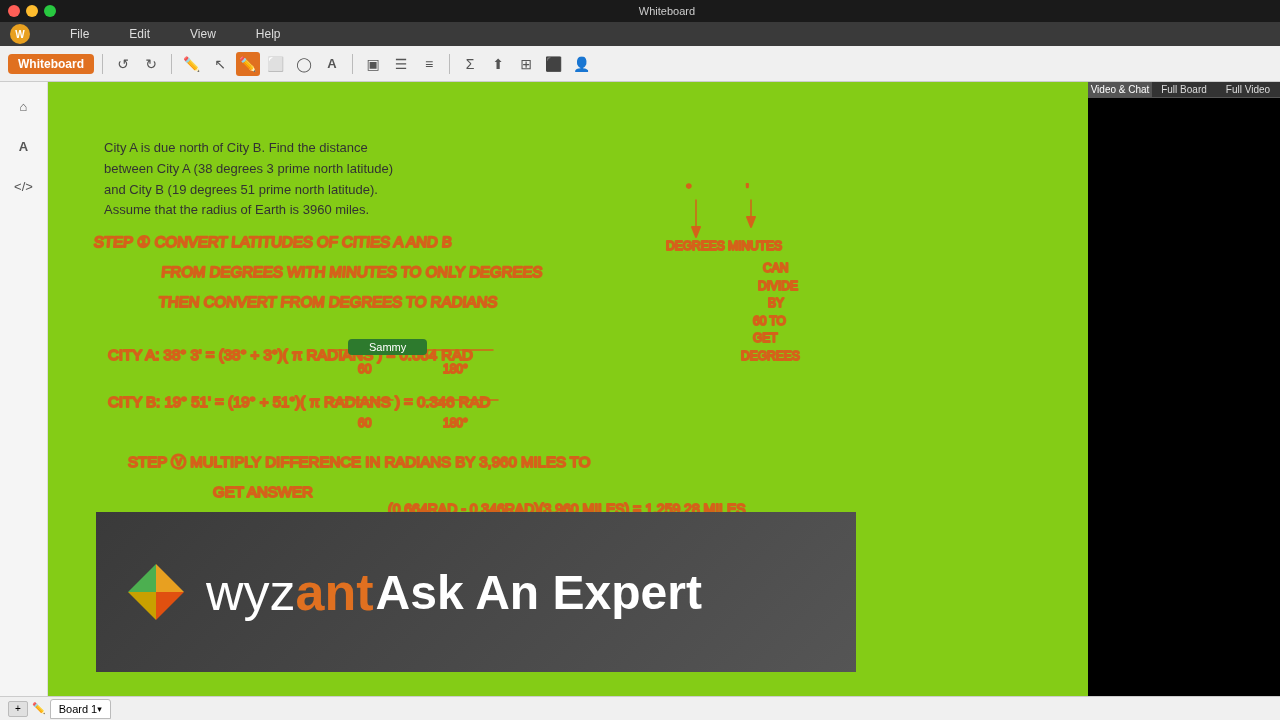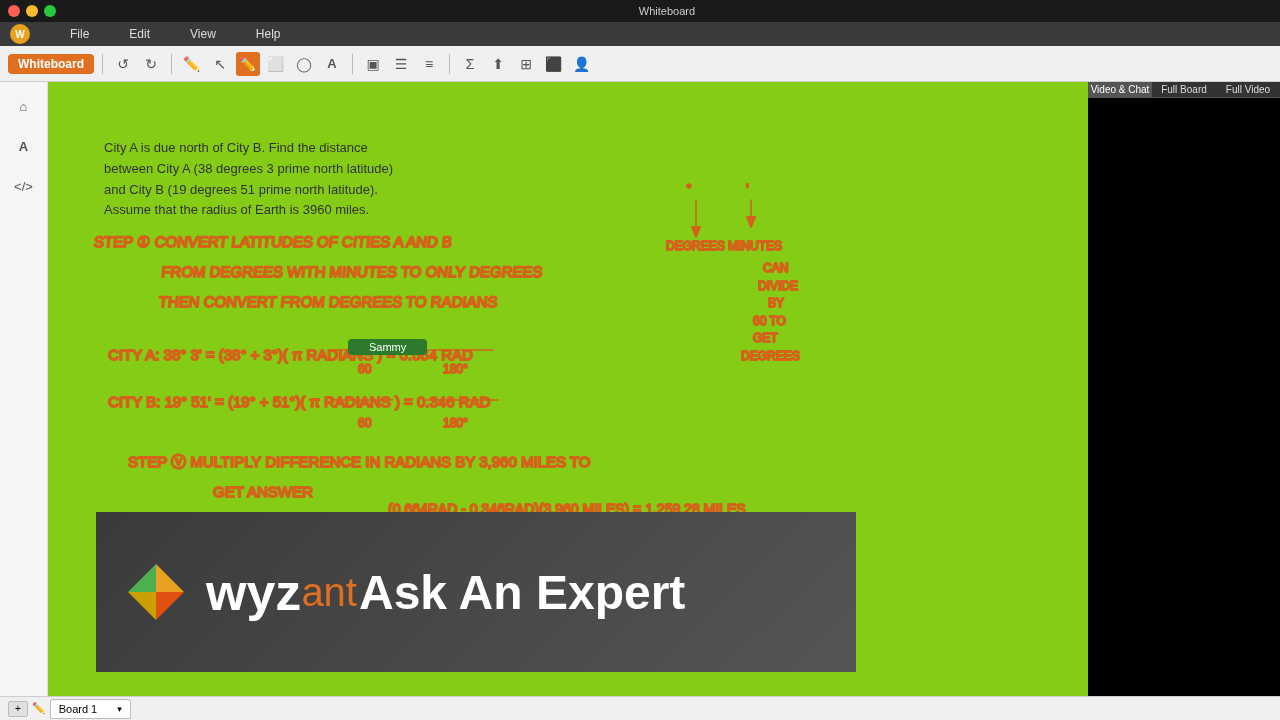--- a/index.html
+++ b/index.html
@@ -147,21 +147,21 @@
       display: flex; align-items: center; justify-content: center;
       font-size: 10px;
     }
     .board-tab {
       height: 20px;
       background: white;
       border: 1px solid #bbb;
       border-radius: 3px 3px 0 0;
       padding: 0 8px;
       font-size: 11px;
-      display: flex; align-items: center; gap: 20px;
+      display: flex; align-items: center; gap: 0;
       cursor: pointer;
     }
 
     
     #banner {
       position: absolute;
       bottom: 24px;
       left: 48px;
       width: 760px;
       height: 160px;
@@ -170,22 +170,22 @@
       align-items: center;
       padding: 20px 30px;
       gap: 20px;
     }
     .wyzant-logo {
       width: 60px; height: 60px;
       position: relative;
     }
 
     .wyzant-text { display: flex; align-items: center; gap: 0; }
-    .wyz-white { color: white; font-size: 52px; font-weight: 700; font-family: Arial Black, sans-serif; }
-    .wyz-orange { color: #e07020; font-size: 40px; font-weight: 400; font-family: Arial Black, sans-serif; text-align: center; }
+    .wyz-white { color: white; font-size: 52px; font-weight: 400; font-family: Arial Black, sans-serif; }
+    .wyz-orange { color: #e07020; font-size: 52px; font-weight: 700; font-family: Arial Black, sans-serif; text-align: center; }
     .ask-expert { color: white; font-size: 48px; font-weight: 700; font-family: Arial, sans-serif; margin-left: 2px; }
 
     
     .math-content {
       position: absolute;
       top: 0; left: 0; right: 0; bottom: 0;
       pointer-events: none;
     }
 
     

